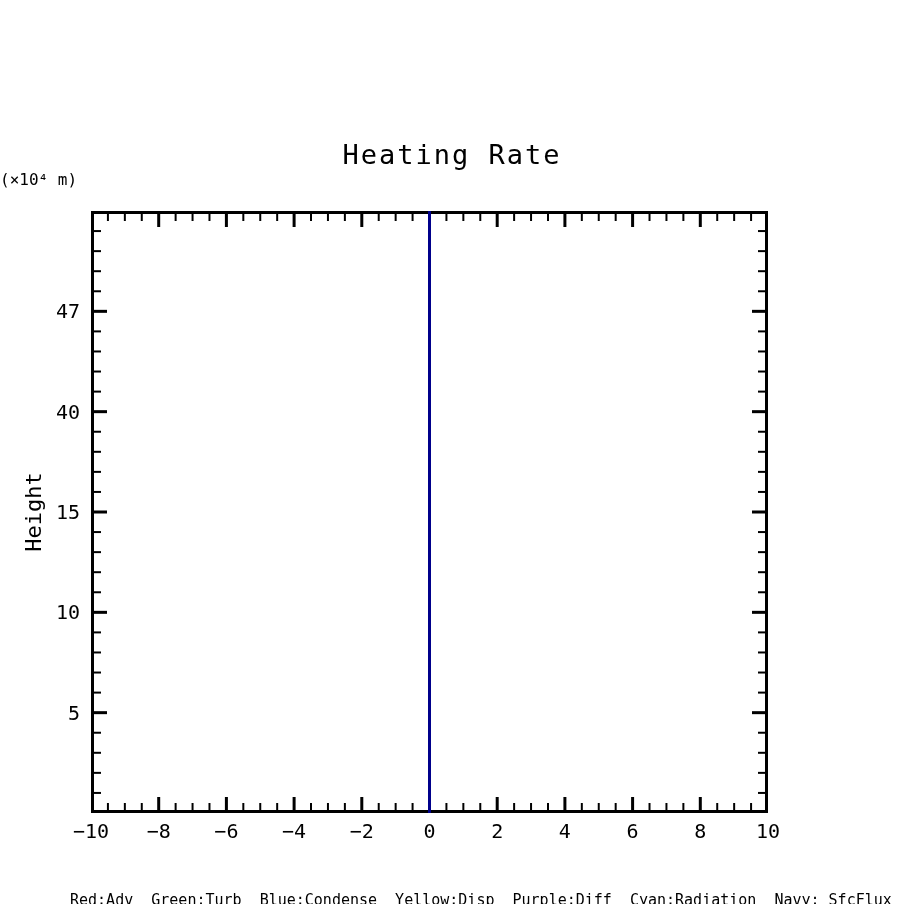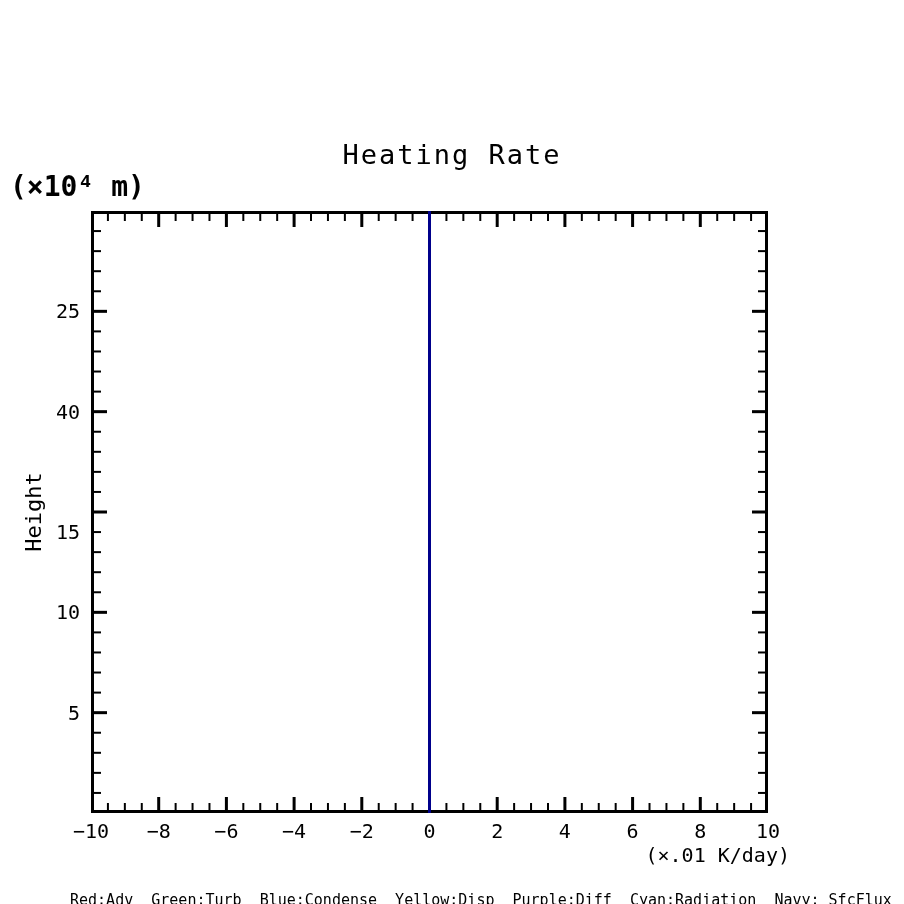--- a/index.html
+++ b/index.html
@@ -16,24 +16,23 @@
   .abs { position: absolute; }
 
   .chart-title {
     left: 0; top: 139px; width: 904px;
     text-align: center;
     font-size: 27px;
     letter-spacing: 2px;
     white-space: pre;
   }
   .y-unit-label {
-    left: 10px; top: 170px;
-    font-size: 28px;
-    white-space: pre;
-    font-weight: bold;
+    left: 0; top: 170px;
+    font-size: 16px;
+    white-space: pre;
   }
   .y-axis-title {
     left: 33px; top: 512px;
     transform: translate(-50%, -50%) rotate(-90deg);
     font-size: 22px;
     white-space: pre;
   }
   .x-unit-label {
     top: 843px; right: 114px;
     font-size: 20px;
@@ -223,22 +222,21 @@
       <div class="x-tick-label" style="left: 429.5px;">0</div>
       <div class="x-tick-label" style="left: 497.2px;">2</div>
       <div class="x-tick-label" style="left: 564.9px;">4</div>
       <div class="x-tick-label" style="left: 632.6px;">6</div>
       <div class="x-tick-label" style="left: 700.3px;">8</div>
       <div class="x-tick-label" style="left: 768px;">10</div>
     </div>
   <div id="y-tick-labels">
       <div class="y-tick-label" style="top: 700.667px;">5</div>
       <div class="y-tick-label" style="top: 600.333px;">10</div>
-      <div class="y-tick-label" style="top: 500px; margin-top: 20px;">15</div>
+      <div class="y-tick-label" style="top: 500px;">15</div>
       <div class="y-tick-label" style="top: 399.667px;">40</div>
-      <div class="y-tick-label" style="top: 299.333px;">25</div>
+      <div class="y-tick-label" style="top: 299.333px;">47</div>
     </div>
 
-  <div class="abs x-unit-label">(×.01 K/day)</div>
 
   <div class="abs legend-note">Red:Adv  Green:Turb  Blue:Condense  Yellow:Disp  Purple:Diff  Cyan:Radiation  Navy: SfcFlux</div>
 
 </div>
 
 </body></html>

